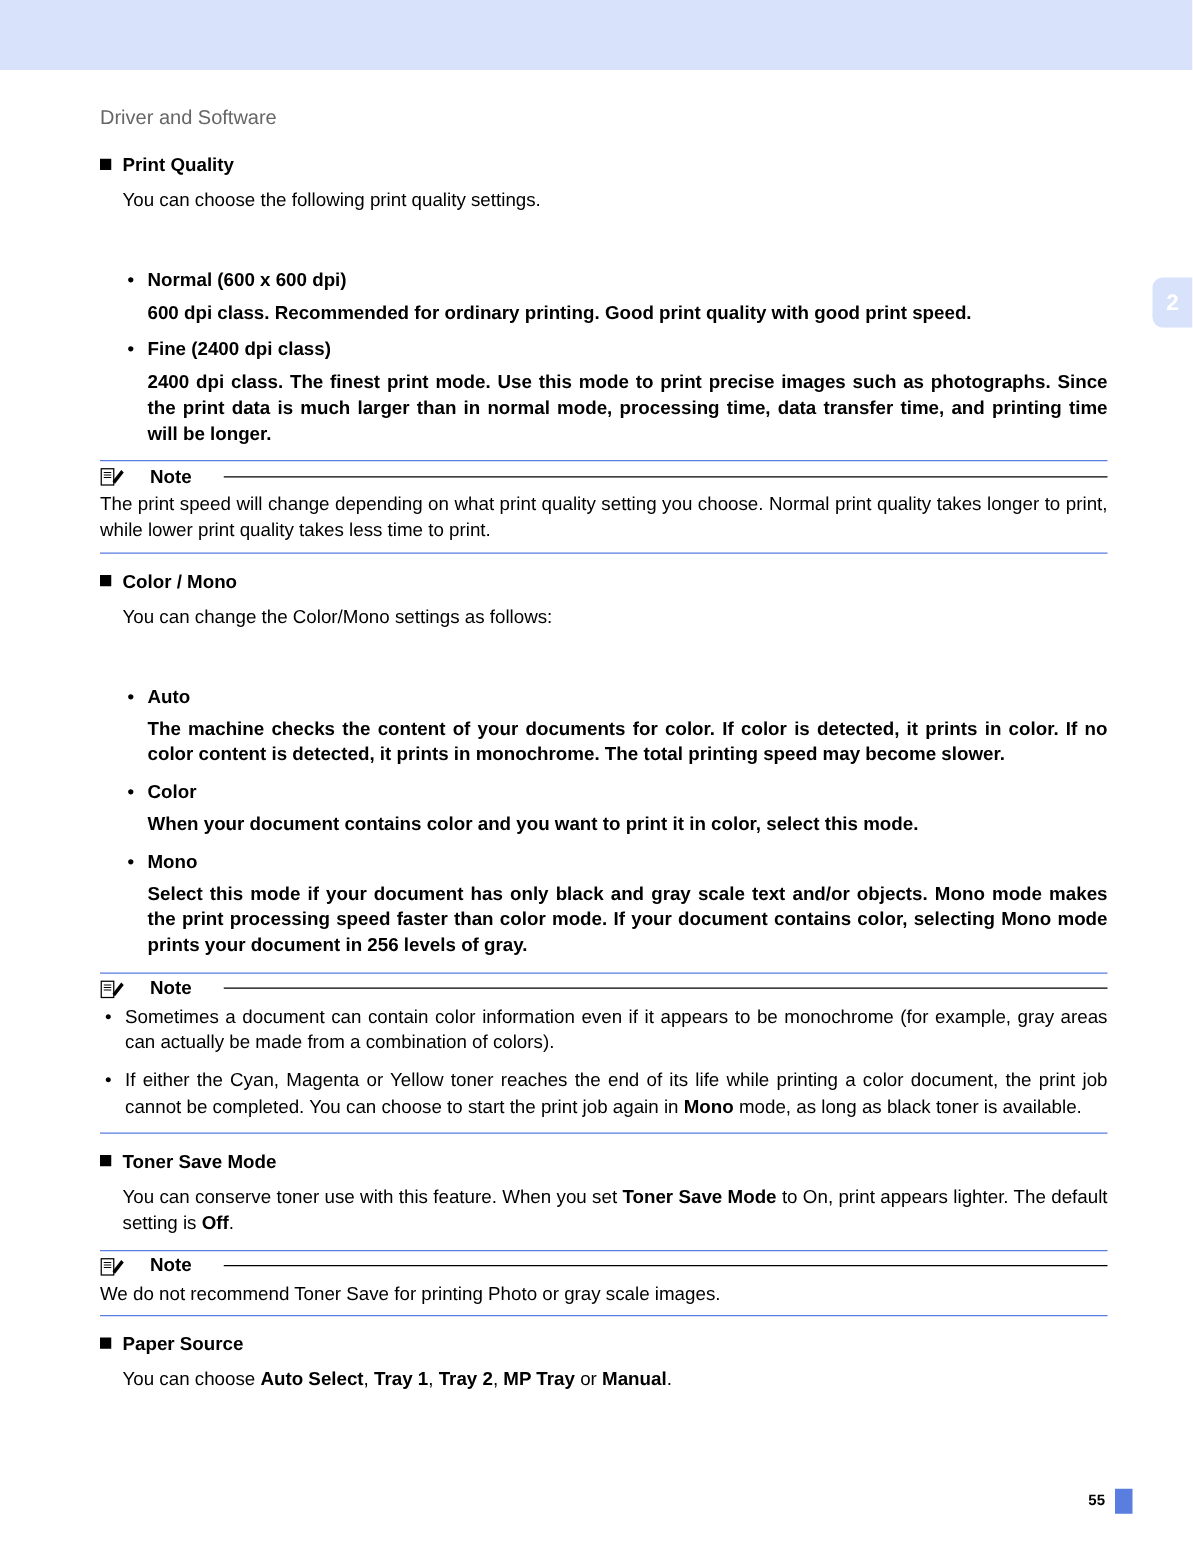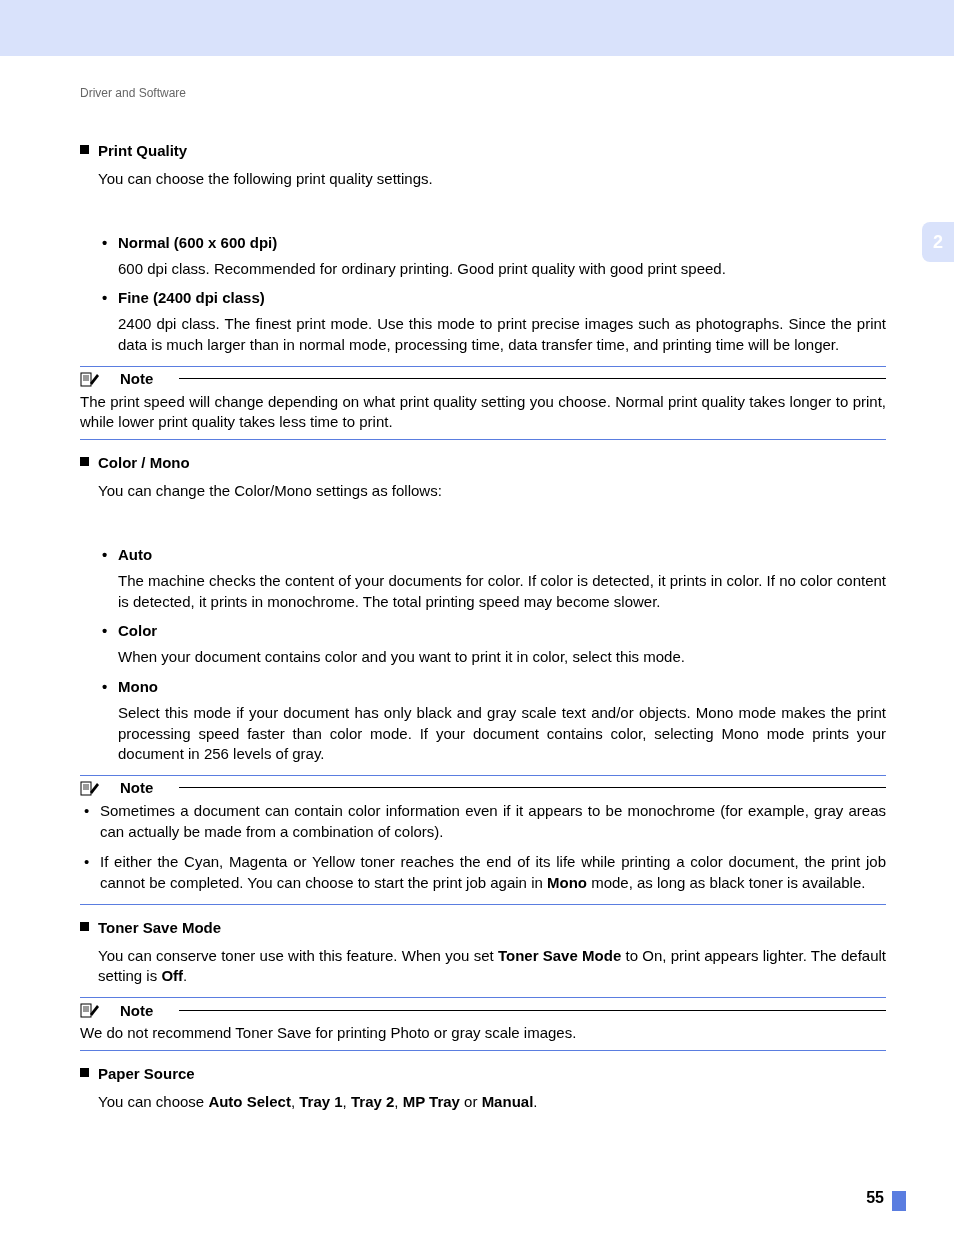--- a/index.html
+++ b/index.html
@@ -29,23 +29,23 @@
     align-items: center;
     justify-content: center;
     color: #fff;
     font-weight: bold;
     font-size: 18px;
   }
   .page {
     padding: 30px 68px 0 80px;
   }
   .breadcrumb {
-    font-size: 12px;
+    font-size: 16px;
     color: #666;
-    margin-bottom: 42px;
+    margin-bottom: 20px;
   }
   .section {
     margin-bottom: 14px;
   }
   .h-square {
     font-weight: bold;
     margin-bottom: 10px;
     padding-left: 18px;
     position: relative;
   }
@@ -79,20 +79,21 @@
     content: "•";
     position: absolute;
     left: 4px;
     top: 0;
     font-size: 15px;
   }
   .sub-p {
     margin-left: 20px;
     line-height: 1.38;
     text-align: justify;
+    font-weight: bold;
   }
   .note-block {
     margin: 12px 0 14px 0;
   }
   .note-header {
     display: flex;
     align-items: center;
     gap: 20px;
     margin-bottom: 4px;
     position: relative;
@@ -142,21 +143,21 @@
   }
   .note-bottom-line {
     height: 1px;
     background: #5a7de0;
     margin-top: 4px;
   }
   .page-num {
     position: absolute;
     bottom: 28px;
     right: 70px;
-    font-size: 16px;
+    font-size: 12px;
     font-weight: bold;
   }
   .page-num-bar {
     position: absolute;
     bottom: 24px;
     right: 48px;
     width: 14px;
     height: 20px;
     background: #5a7de0;
   }

